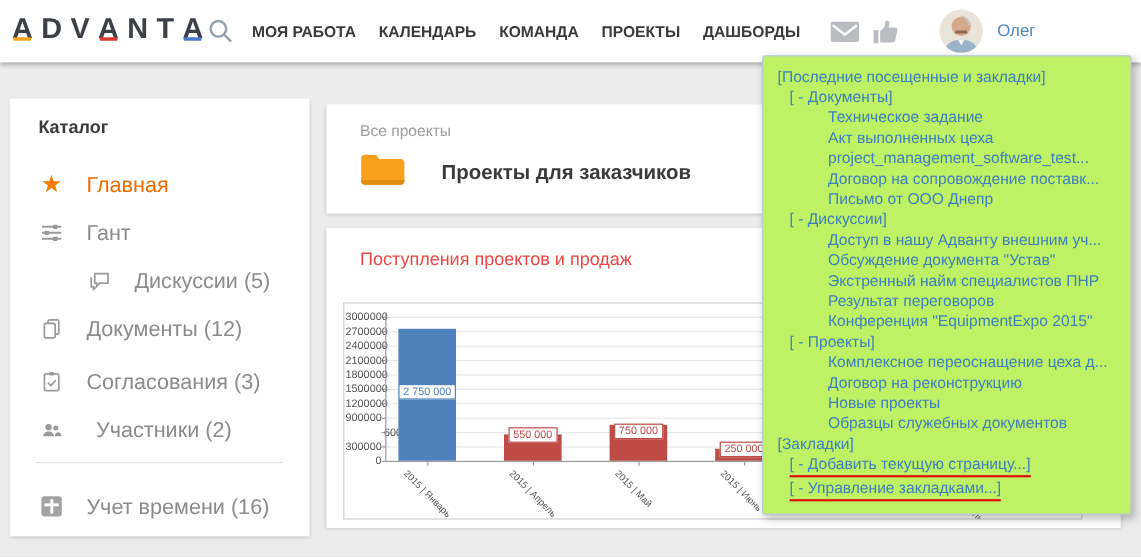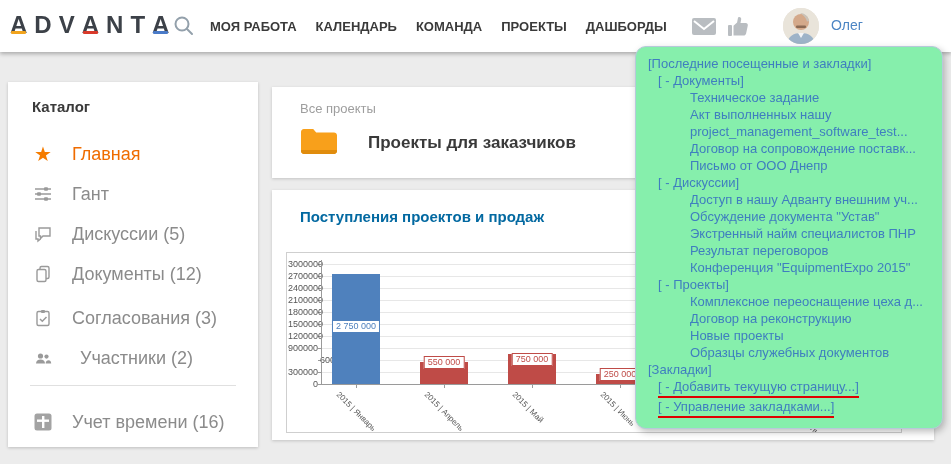--- a/index.html
+++ b/index.html
@@ -32,40 +32,40 @@
   .sb-star{color:#f57c00;font-size:20px;line-height:20px;}
   .sb-div{position:absolute;left:22px;right:22px;top:303px;height:1px;background:#e0e0e0;}
 
   
   .card{position:absolute;background:#fff;box-shadow:0 1px 3px rgba(0,0,0,.18);}
   .card1{left:272px;top:87px;width:662px;height:91px;}
   .breadcrumb{position:absolute;left:28px;top:14px;font-size:13px;color:#9e9e9e;}
   .proj-row{position:absolute;left:28px;top:40px;display:flex;align-items:center;gap:30px;}
   .proj-title{font-size:17px;font-weight:700;color:#3a3a3a;}
   .card2{left:272px;top:190px;width:662px;height:250px;}
-  .chart-title{position:absolute;left:28px;top:18px;font-size:15px;font-weight:700;color:#0369a1;}
+  .chart-title{position:absolute;left:28px;top:18px;font-size:15px;font-weight:400;color:#ef4444;}
 
   
   .chart-plot{position:absolute;left:14px;top:62px;width:614px;height:179px;
               border:1px solid #cfcfcf;background:#fff;overflow:hidden;}
   .gridline{position:absolute;height:1px;background:#e7e7e7;}
   .yaxis-line{position:absolute;width:1px;background:#9a9a9a;}
   .xaxis-line{position:absolute;height:1px;background:#9a9a9a;}
   .ytick{position:absolute;width:3px;height:1px;background:#9a9a9a;}
   .xtick{position:absolute;width:1px;height:3px;background:#9a9a9a;}
   .ylabel{position:absolute;font-size:9px;color:#555;text-align:right;width:30px;line-height:9px;}
   .bar{position:absolute;}
   .bar-label{position:absolute;font-size:9px;line-height:9px;padding:1px 3px;background:#fff;
              border:1px solid;white-space:nowrap;transform:translateX(-50%);}
   .xlabel{position:absolute;font-size:8px;color:#555;white-space:nowrap;
           transform:rotate(45deg);transform-origin:left top;}
 
   
-  .popup{position:absolute;left:635px;top:46px;width:306px;background:#86efac;
-         border:1px solid #b7c9da;border-radius:11px;box-shadow:2px 3px 7px rgba(0,0,0,.25);
+  .popup{position:absolute;left:635px;top:46px;width:306px;background:#bef264;
+         border:1px solid #b7c9da;border-radius:3px;box-shadow:2px 3px 7px rgba(0,0,0,.25);
          padding:8px 0 10px 0;z-index:20;}
   .popup-row{font-size:13px;line-height:17px;color:#3f7ebf;white-space:nowrap;overflow:hidden;cursor:pointer;}
   .popup-row.lvl0{padding-left:12px;cursor:default;}
   .popup-row.lvl1{padding-left:22px;}
   .popup-row.lvl2{padding-left:54px;}
   .popup-row .u{display:inline-block;border-bottom:2px solid #e00000;padding-bottom:1px;}
 </style>
 </head>
 <body>
 
@@ -138,21 +138,21 @@
         <svg width="20" height="20" viewBox="0 0 20 20">
           <path d="M2 5h16M2 10h16M2 15h16" stroke="#9a9a9a" stroke-width="1.6"></path>
           <rect x="11" y="3.2" width="4" height="3.6" rx="1" fill="#9a9a9a"></rect>
           <rect x="4" y="8.2" width="4" height="3.6" rx="1" fill="#9a9a9a"></rect>
           <rect x="11" y="13.2" width="4" height="3.6" rx="1" fill="#9a9a9a"></rect>
         </svg>
       </span>
       <span class="sb-label">Гант</span>
     </div>
 
-    <div class="sb-item" style="top:132px;">
+    <div class="sb-item" style="top:132px;margin-left:40px;">
       <span class="sb-ico">
         <svg width="20" height="20" viewBox="0 0 20 20">
           <path d="M6 4h11v8h-7l-2.5 2.5V12H6z" fill="#fff" stroke="#9a9a9a" stroke-width="1.4"></path>
           <path d="M3 7v8h2v2l2.5-2" fill="none" stroke="#9a9a9a" stroke-width="1.4"></path>
         </svg>
       </span>
       <span class="sb-label">Дискуссии (5)</span>
     </div>
 
     <div class="sb-item" style="top:172px;">
@@ -272,21 +272,21 @@
         <div class="xtick" style="left: 509px; top: 132px;"></div>
         <div class="xlabel" style="left: 494px; top: 137px;">2016 | Февраль</div>
         <div class="xaxis-line" style="left: 34px; top: 131px; width: 575px;"></div>
       </div>
   </div>
 
   <div class="popup" id="popup">
       <div class="popup-row lvl0">[Последние посещенные и закладки]</div>
       <div class="popup-row lvl1">[ - Документы]</div>
       <div class="popup-row lvl2">Техническое задание</div>
-      <div class="popup-row lvl2">Акт выполненных нашу</div>
+      <div class="popup-row lvl2">Акт выполненных цеха</div>
       <div class="popup-row lvl2">project_management_software_test...</div>
       <div class="popup-row lvl2">Договор на сопровождение поставк...</div>
       <div class="popup-row lvl2">Письмо от ООО Днепр</div>
       <div class="popup-row lvl1">[ - Дискуссии]</div>
       <div class="popup-row lvl2">Доступ в нашу Адванту внешним уч...</div>
       <div class="popup-row lvl2">Обсуждение документа "Устав"</div>
       <div class="popup-row lvl2">Экстренный найм специалистов ПНР</div>
       <div class="popup-row lvl2">Результат переговоров</div>
       <div class="popup-row lvl2">Конференция "EquipmentExpo 2015"</div>
       <div class="popup-row lvl1">[ - Проекты]</div>

